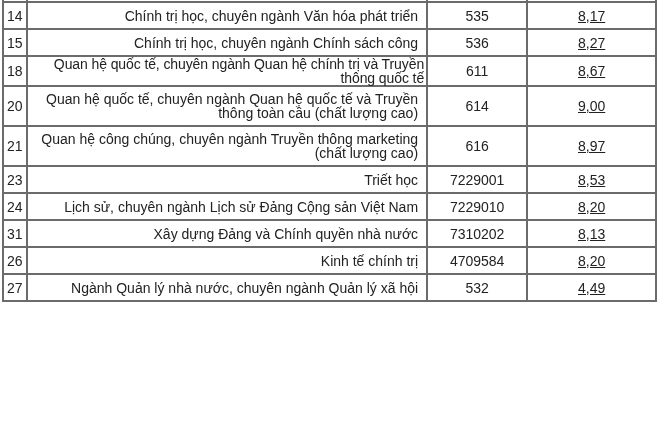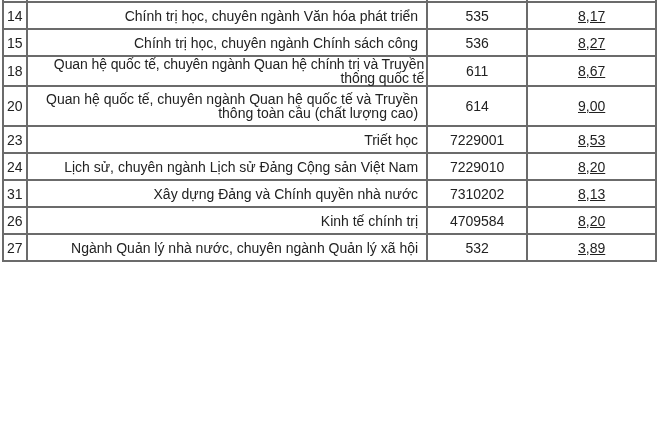--- a/index.html
+++ b/index.html
@@ -70,20 +70,26 @@
         <td class="name" style="padding-right:2px; letter-spacing:-0.1px;">Quan hệ quốc tế, chuyên ngành Quan hệ chính trị và Truyền thông quốc tế</td>
         <td class="code">611</td>
         <td class="score">8,67</td>
       </tr>
       <tr class="h2">
         <td class="no">20</td>
         <td class="name">Quan hệ quốc tế, chuyên ngành Quan hệ quốc tế và Truyền thông toàn cầu (chất lượng cao)</td>
         <td class="code">614</td>
         <td class="score">9,00</td>
       </tr>
+      <tr class="h2">
+        <td class="no">21</td>
+        <td class="name">Quan hệ công chúng, chuyên ngành Truyền thông marketing (chất lượng cao)</td>
+        <td class="code">616</td>
+        <td class="score">8,97</td>
+      </tr>
       <tr class="h1">
         <td class="no">23</td>
         <td class="name">Triết học</td>
         <td class="code">7229001</td>
         <td class="score">8,53</td>
       </tr>
       <tr class="h1">
         <td class="no">24</td>
         <td class="name">Lịch sử, chuyên ngành Lịch sử Đảng Cộng sản Việt Nam</td>
         <td class="code">7229010</td>
@@ -98,17 +104,17 @@
       <tr class="h1">
         <td class="no">26</td>
         <td class="name">Kinh tế chính trị</td>
         <td class="code">4709584</td>
         <td class="score">8,20</td>
       </tr>
       <tr class="h1">
         <td class="no">27</td>
         <td class="name">Ngành Quản lý nhà nước, chuyên ngành Quản lý xã hội</td>
         <td class="code">532</td>
-        <td class="score">3,89</td>
+        <td class="score">4,49</td>
       </tr>
     </tbody>
   </table>
 </div>
 
 </body></html>

